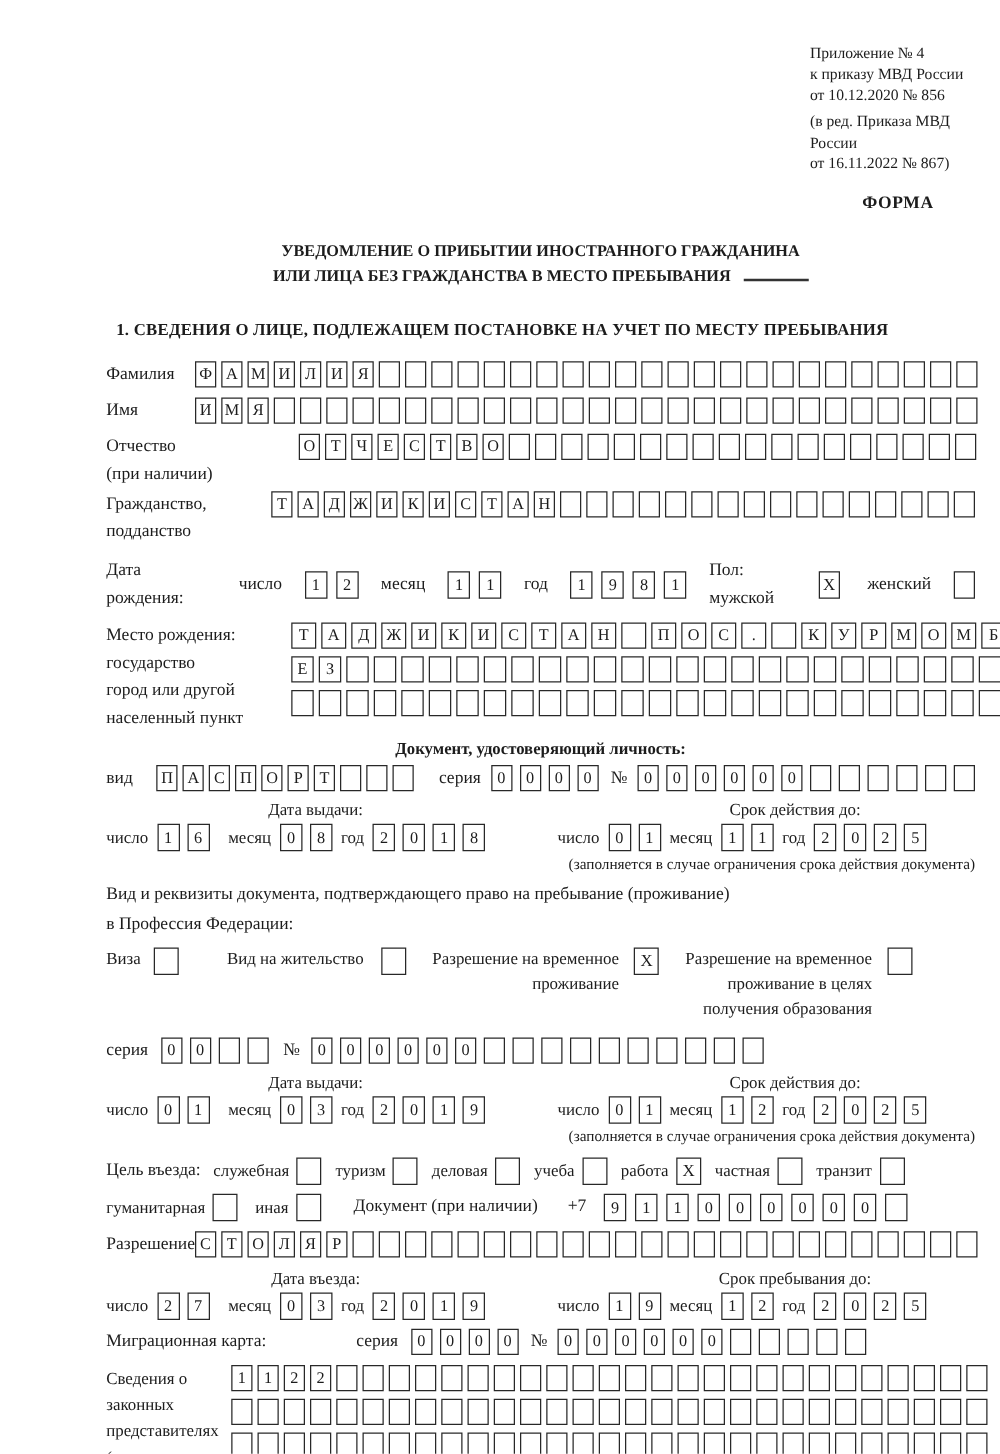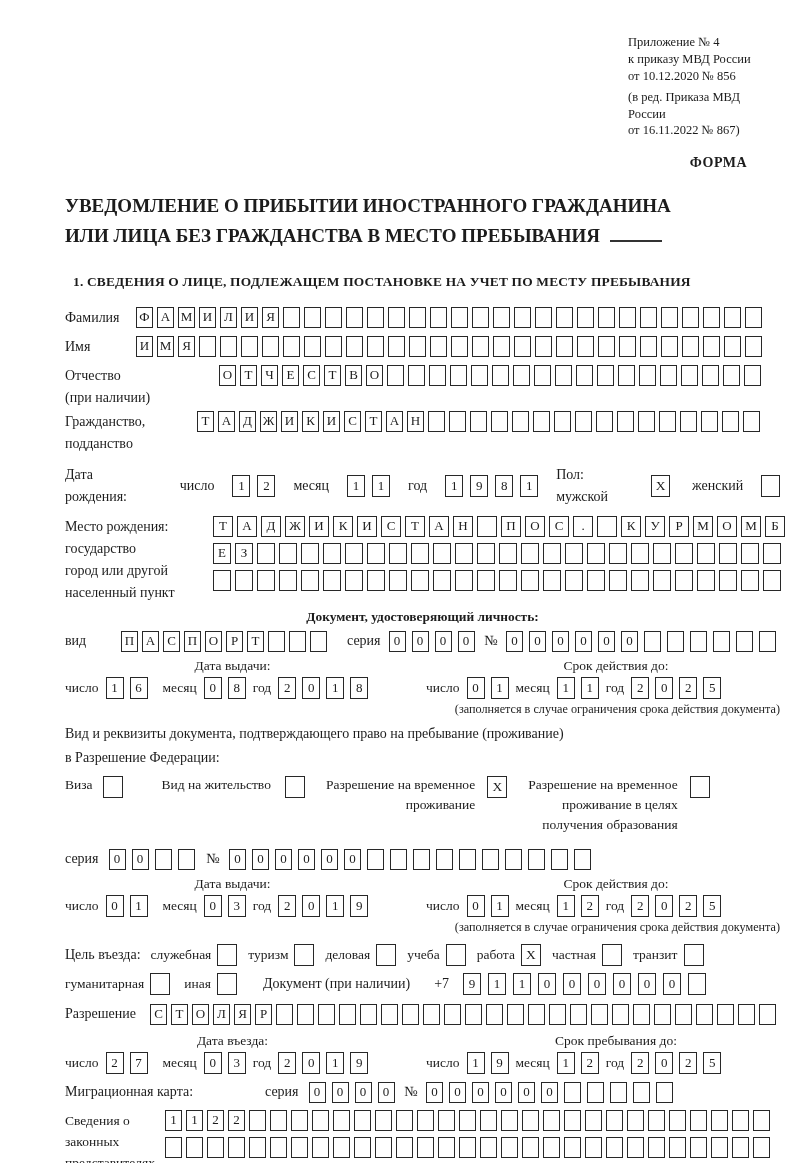--- a/index.html
+++ b/index.html
@@ -1,24 +1,24 @@
 <!DOCTYPE html>
 <html lang="ru"><head>
 <meta charset="utf-8">
 <style>
   html,body{margin:0;padding:0;background:#fff;}
   body{width:800px;height:1163px;font-family:"Liberation Serif","DejaVu Serif",serif;color:#1c1c1c;overflow:hidden;}
-  .page{box-sizing:border-box;width:800px;height:896px;padding:34px 20px 0 65px;background:#fff;}
+  .page{box-sizing:border-box;width:800px;height:896px;padding:34px 20px 0 85px;background:#fff;}
 
   
   .hdr{margin-left:563px;font-size:12.5px;line-height:1.35;}
   .hdr .gap{margin-top:4px;}
   .forma{margin-top:16px;padding-right:33px;text-align:right;font-weight:bold;font-size:14px;letter-spacing:.5px;}
 
-  .title{margin-top:20px;text-align:left;font-weight:bold;font-size:19px;line-height:1.55;}
+  .title{margin-top:20px;text-align:center;font-weight:bold;font-size:13px;line-height:1.55;}
   .title-underline{display:inline-block;width:52px;border-bottom:2px solid #333;margin-left:10px;vertical-align:baseline;height:12px;}
 
   .sec-heading{margin-top:24px;margin-left:8px;font-weight:bold;font-size:13.4px;letter-spacing:.2px;}
 
   
   .frow{display:flex;align-items:flex-start;margin-top:7px;}
   .lb{font-size:14px;line-height:22px;}
   .lbcol{flex:0 0 auto;}
   .cellrow{display:flex;column-gap:4px;flex-wrap:nowrap;}
   .cell{box-sizing:border-box;flex:0 0 17px;width:17px;height:21px;border:1.6px solid #282828;background:#fff;
@@ -418,21 +418,21 @@
               <span class="cell">2</span>
               <span class="cell">5</span>
             </span>
         </div>
       </div>
     </div>
     <div class="dnote">(заполняется в случае ограничения срока действия документа)</div>
   </div>
 
   <div class="lb mt6">Вид и реквизиты документа, подтверждающего право на пребывание (проживание)</div>
-  <div class="lb mt2">в Разрешение Федерации:</div>
+  <div class="lb mt2">в Профессия Федерации:</div>
 
   <div class="optrow">
     <span class="opt">
       <span class="ml">Виза</span>
       <span class="cbox"></span>
     </span>
     <span class="opt" style="margin-left:24px;column-gap:14px;">
       <span class="ml">Вид на жительство</span>
       <span class="cbox"></span>
     </span>

